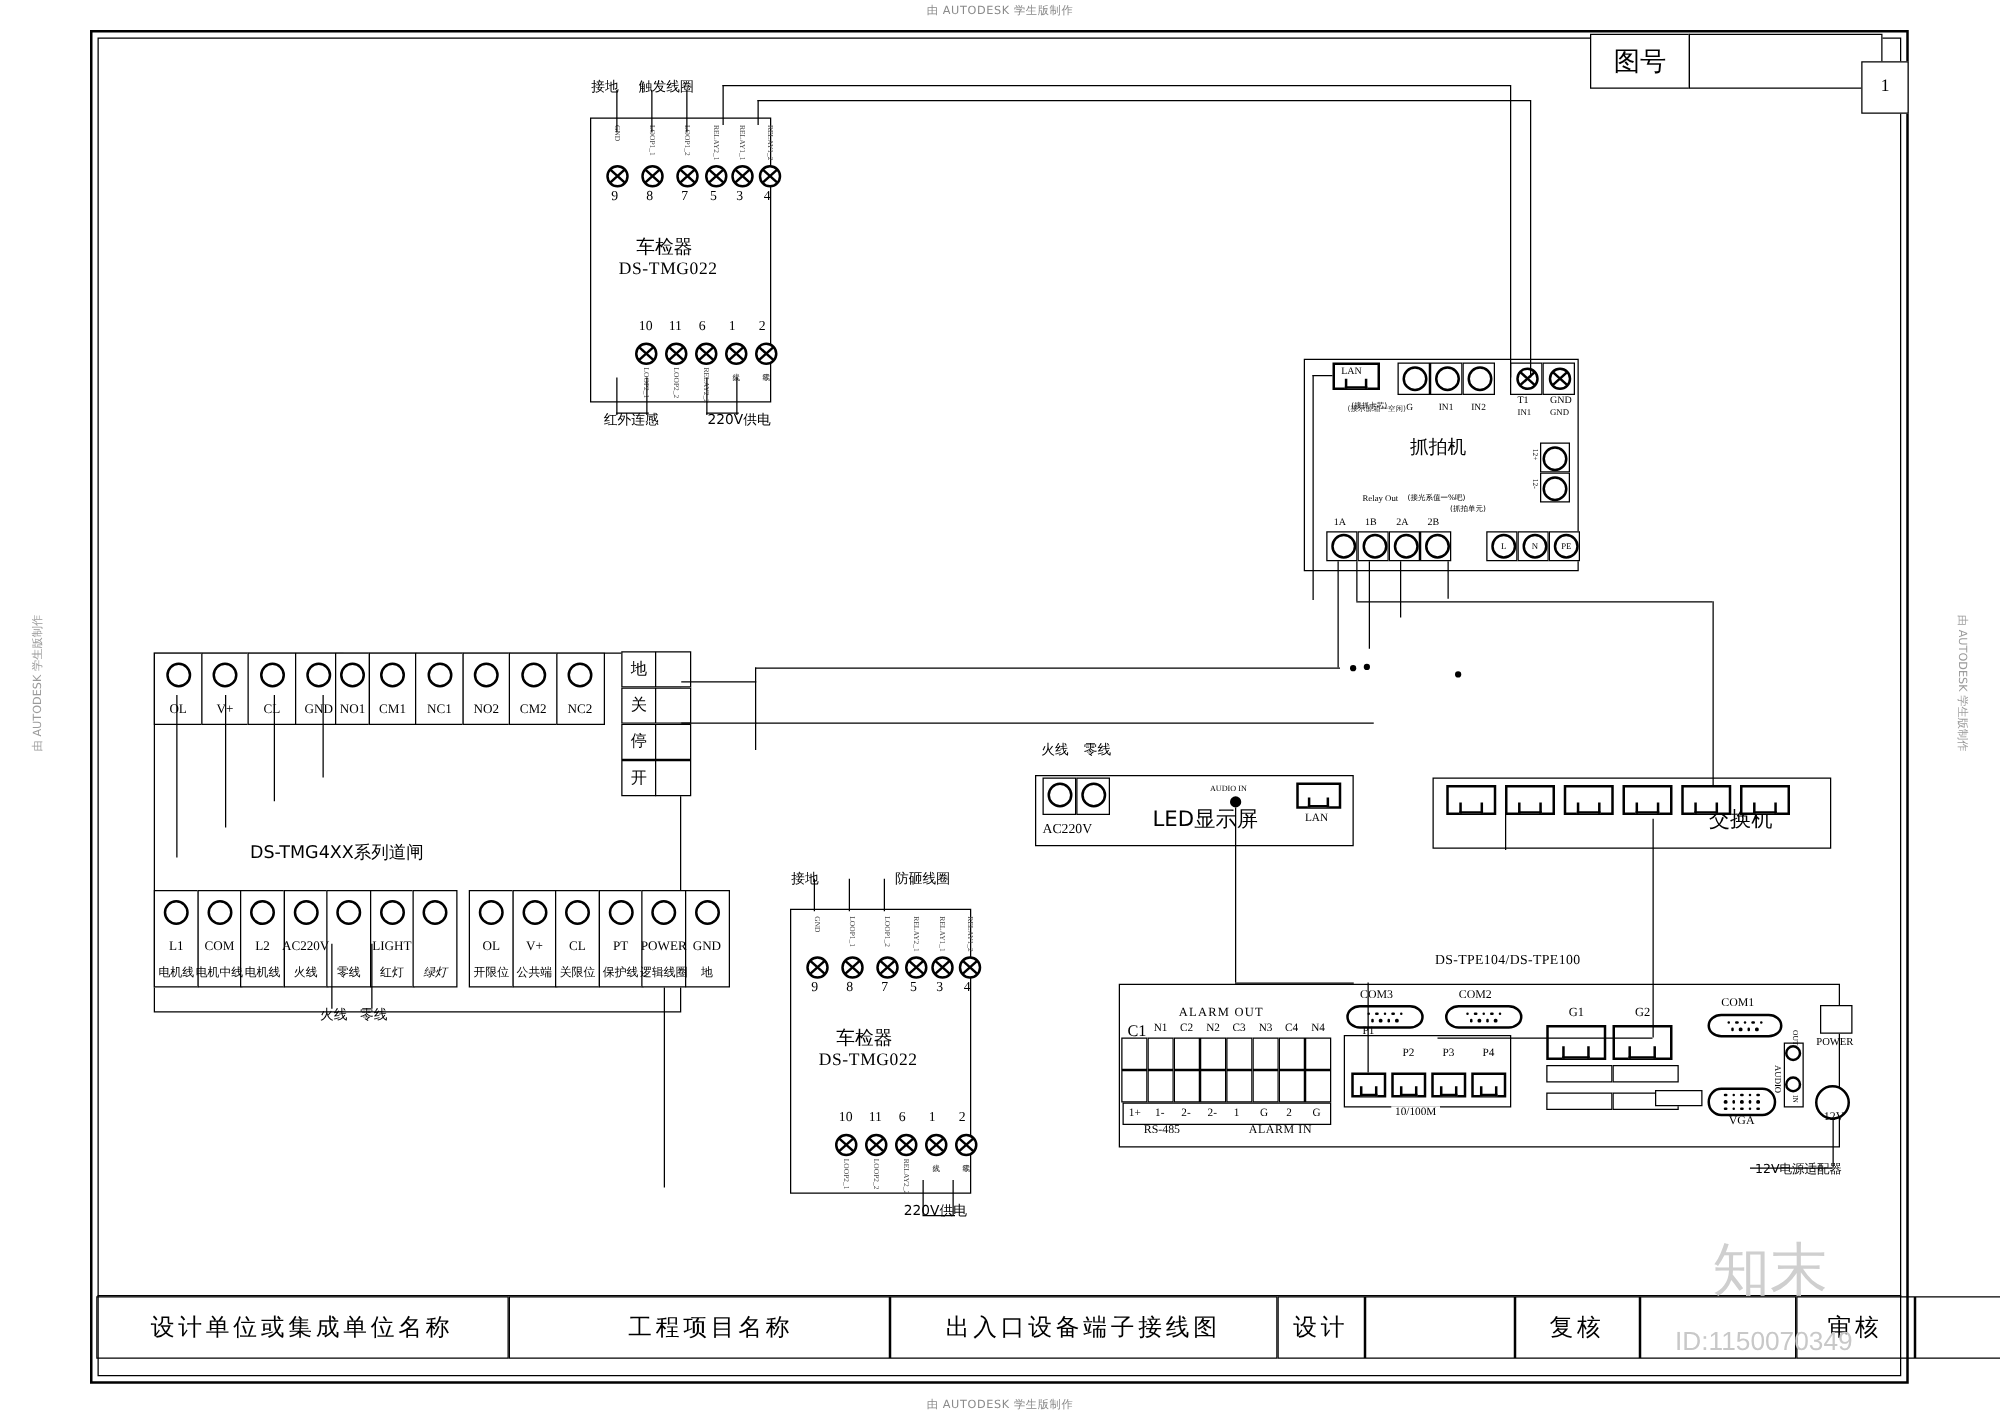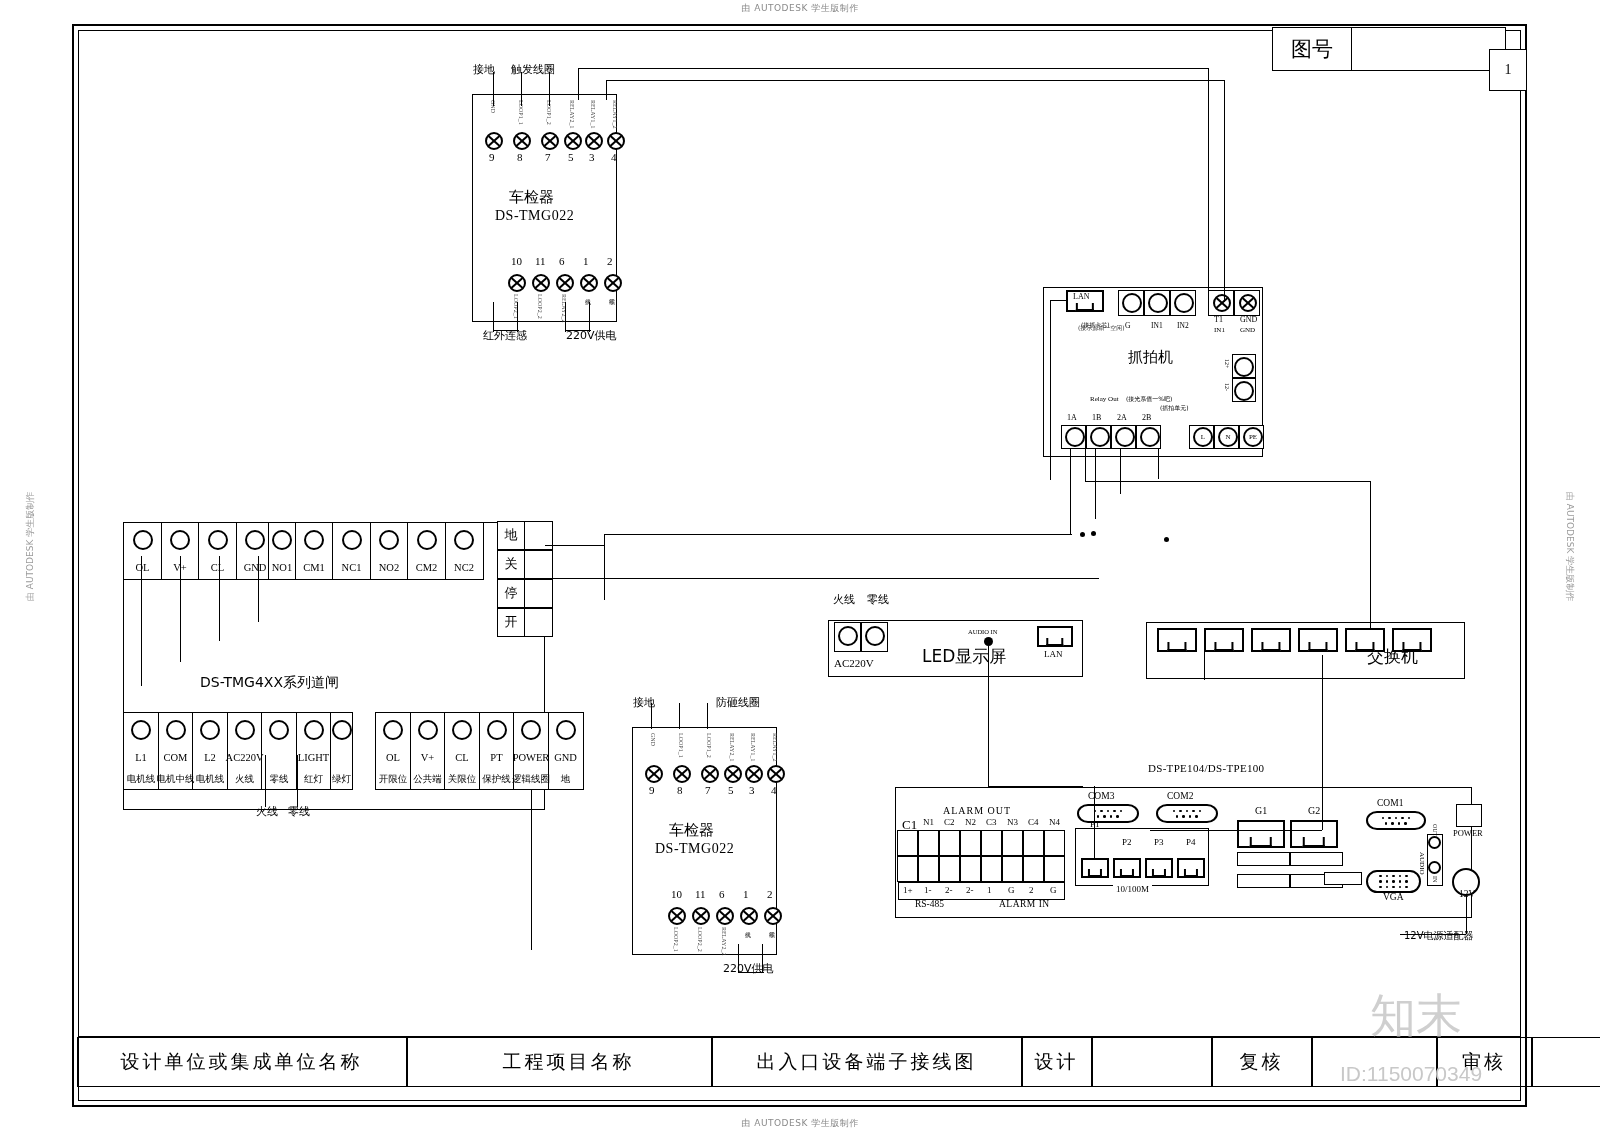--- a/index.html
+++ b/index.html
@@ -308,21 +308,21 @@
       <div class="lbl" style="position:relative;height:22px;display:flex;align-items:center;justify-content:center;width:100%;font-size:10.5px;"></div>
       <div class="lbl cn" style="position:relative;height:20px;display:flex;align-items:center;justify-content:center;width:100%;font-size:9.5px;">零线</div>
     </div>
     <div class="cell" style="width:36px;">
       <div style="height:34px;display:flex;align-items:center;justify-content:center;width:100%;">
         <div class="ring" style="position:relative;left:0;top:0;"></div>
       </div>
       <div class="lbl" style="position:relative;height:22px;display:flex;align-items:center;justify-content:center;width:100%;font-size:10.5px;">LIGHT</div>
       <div class="lbl cn" style="position:relative;height:20px;display:flex;align-items:center;justify-content:center;width:100%;font-size:9.5px;">红灯</div>
     </div>
-    <div class="cell" style="width:23px;">
+    <div class="cell" style="width:36px;font-style:italic;">
       <div style="height:34px;display:flex;align-items:center;justify-content:center;width:100%;">
         <div class="ring" style="position:relative;left:0;top:0;"></div>
       </div>
       <div class="lbl" style="position:relative;height:22px;display:flex;align-items:center;justify-content:center;width:100%;font-size:10.5px;"></div>
       <div class="lbl cn" style="position:relative;height:20px;display:flex;align-items:center;justify-content:center;width:100%;font-size:9.5px;">绿灯</div>
     </div>
   </div>
 <div id="gate-bot-r" class="strip" style="left:375px;top:712px;">
     <div class="cell" style="width:36px;">
       <div style="height:34px;display:flex;align-items:center;justify-content:center;width:100%;">

